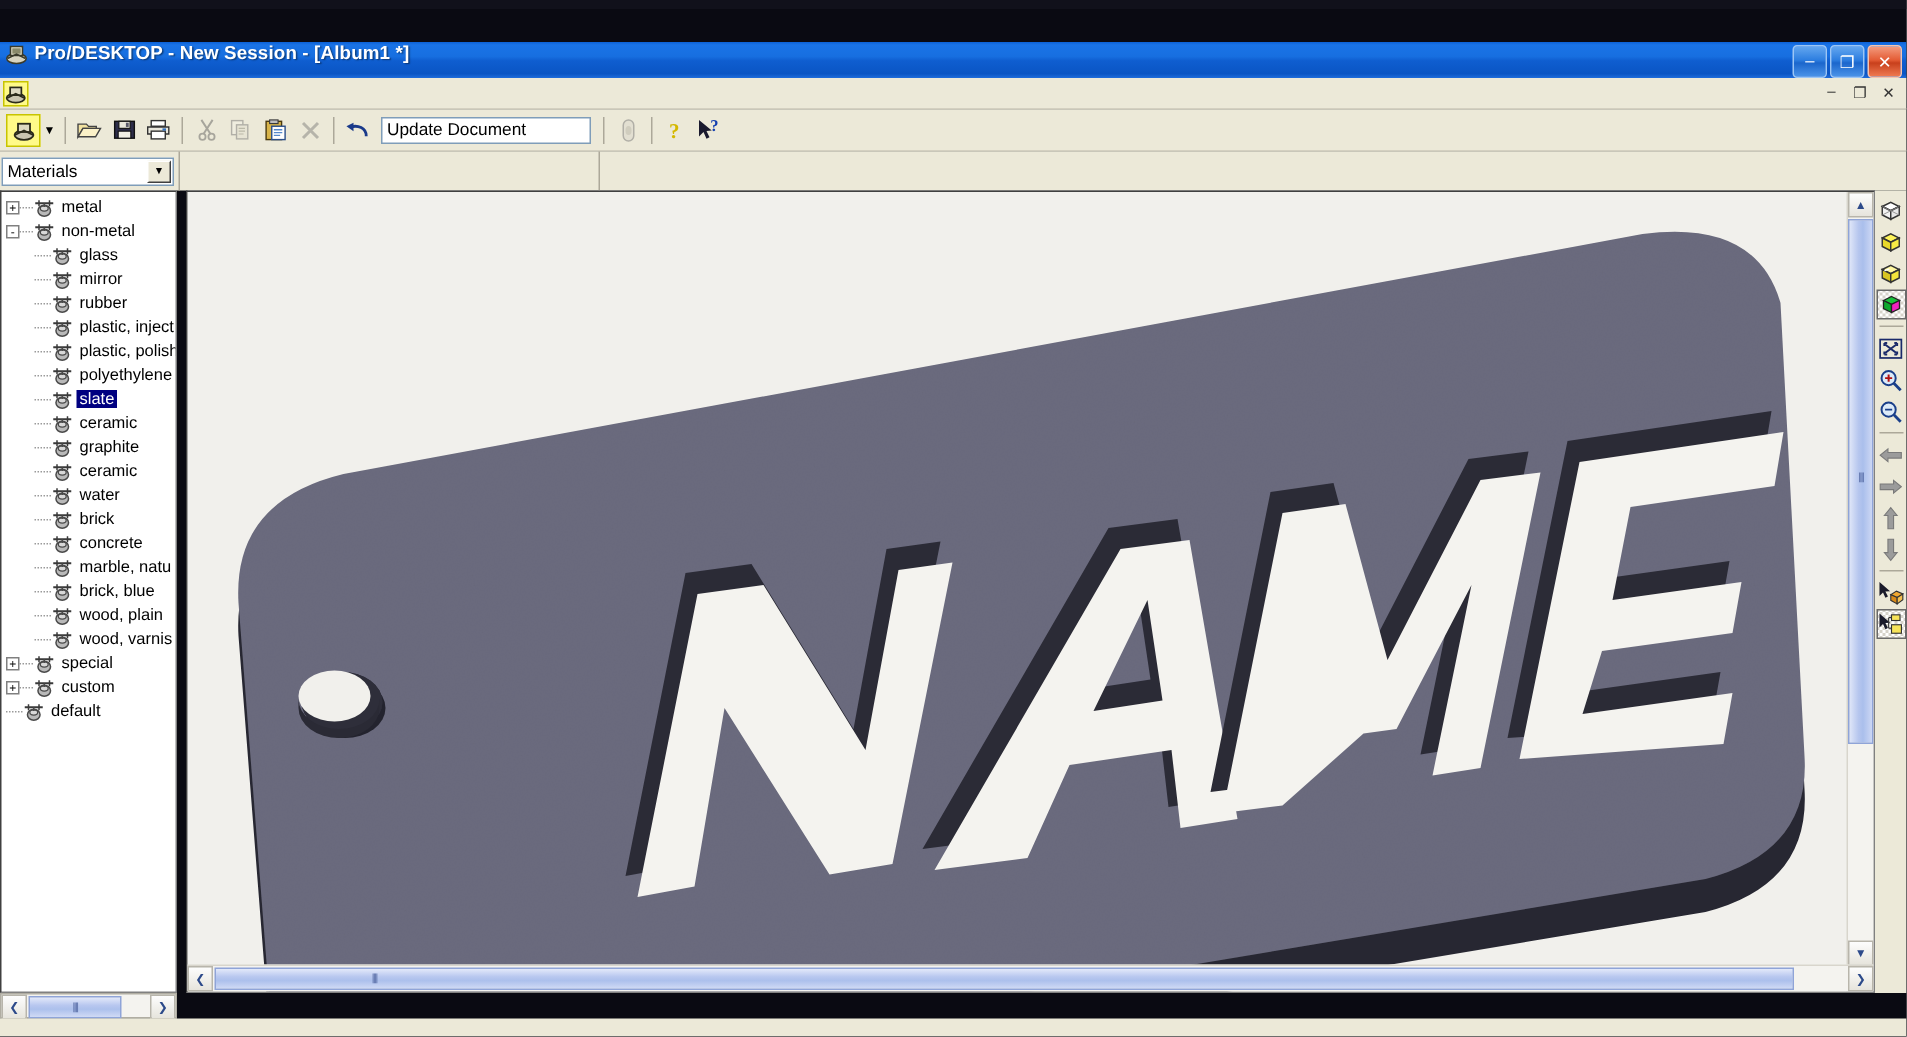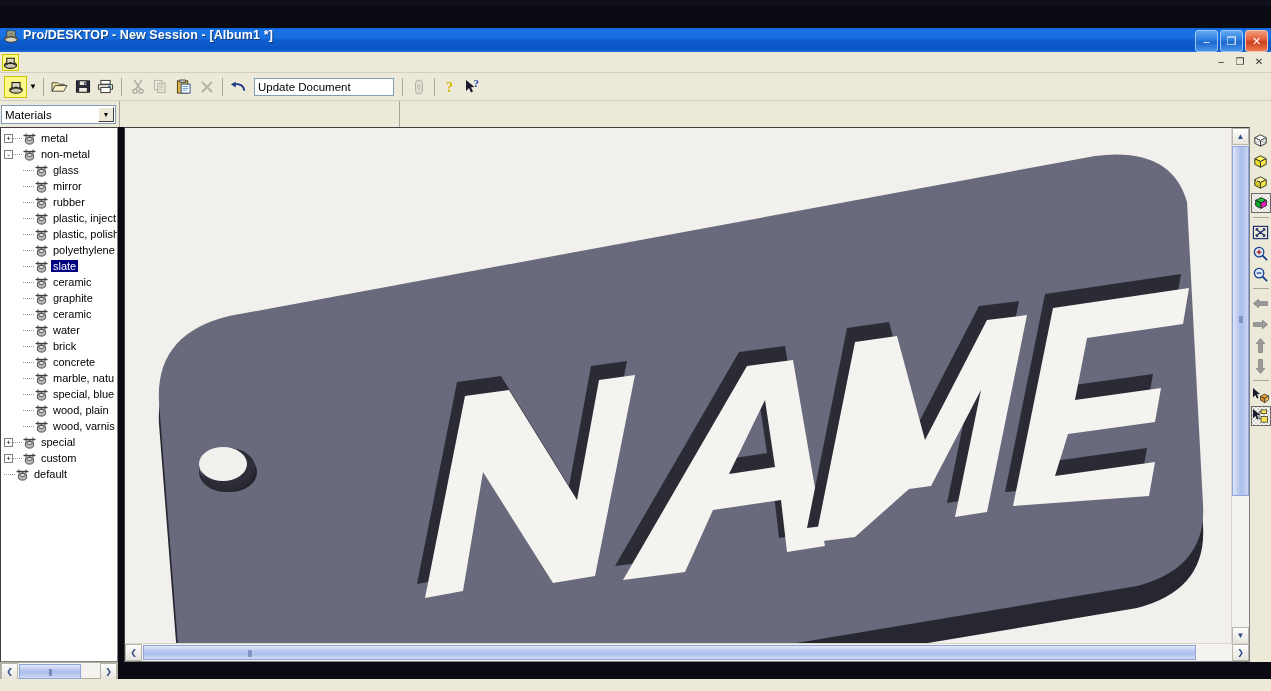--- a/index.html
+++ b/index.html
@@ -460,21 +460,21 @@
         <div class="tnode">
           <div class="tspacer" style="width: 22px;"></div>
           <div style="width: 11px; flex: 0 0 auto; border-top: 1px dotted rgb(154, 154, 154);"></div>
           <div class="mat-ico"><svg width="15" height="13" viewBox="0 0 15 13">
               <ellipse cx="7.5" cy="8.5" rx="4.2" ry="3.6" fill="#b9b9b9" stroke="#4a4a4a" stroke-width="1"></ellipse>
               <ellipse cx="7.5" cy="7" rx="2.6" ry="1.7" fill="#d8d8d8" stroke="#4a4a4a" stroke-width=".8"></ellipse>
               <path d="M1.5 3.5 L13.5 3.5" stroke="#3a3a3a" stroke-width="1.3"></path>
               <path d="M4 1.5 L4 5.5 M11 1.5 L11 5.5" stroke="#3a3a3a" stroke-width="1"></path>
               <path d="M7.5 3.5 L7.5 6" stroke="#4a4a4a" stroke-width="1"></path>
             </svg></div>
-          <div class="tlabel">special, blue</div>
+          <div class="tlabel">brick, blue</div>
         </div>
         <div class="tnode">
           <div class="tspacer" style="width: 22px;"></div>
           <div style="width: 11px; flex: 0 0 auto; border-top: 1px dotted rgb(154, 154, 154);"></div>
           <div class="mat-ico"><svg width="15" height="13" viewBox="0 0 15 13">
               <ellipse cx="7.5" cy="8.5" rx="4.2" ry="3.6" fill="#b9b9b9" stroke="#4a4a4a" stroke-width="1"></ellipse>
               <ellipse cx="7.5" cy="7" rx="2.6" ry="1.7" fill="#d8d8d8" stroke="#4a4a4a" stroke-width=".8"></ellipse>
               <path d="M1.5 3.5 L13.5 3.5" stroke="#3a3a3a" stroke-width="1.3"></path>
               <path d="M4 1.5 L4 5.5 M11 1.5 L11 5.5" stroke="#3a3a3a" stroke-width="1"></path>
               <path d="M7.5 3.5 L7.5 6" stroke="#4a4a4a" stroke-width="1"></path>

